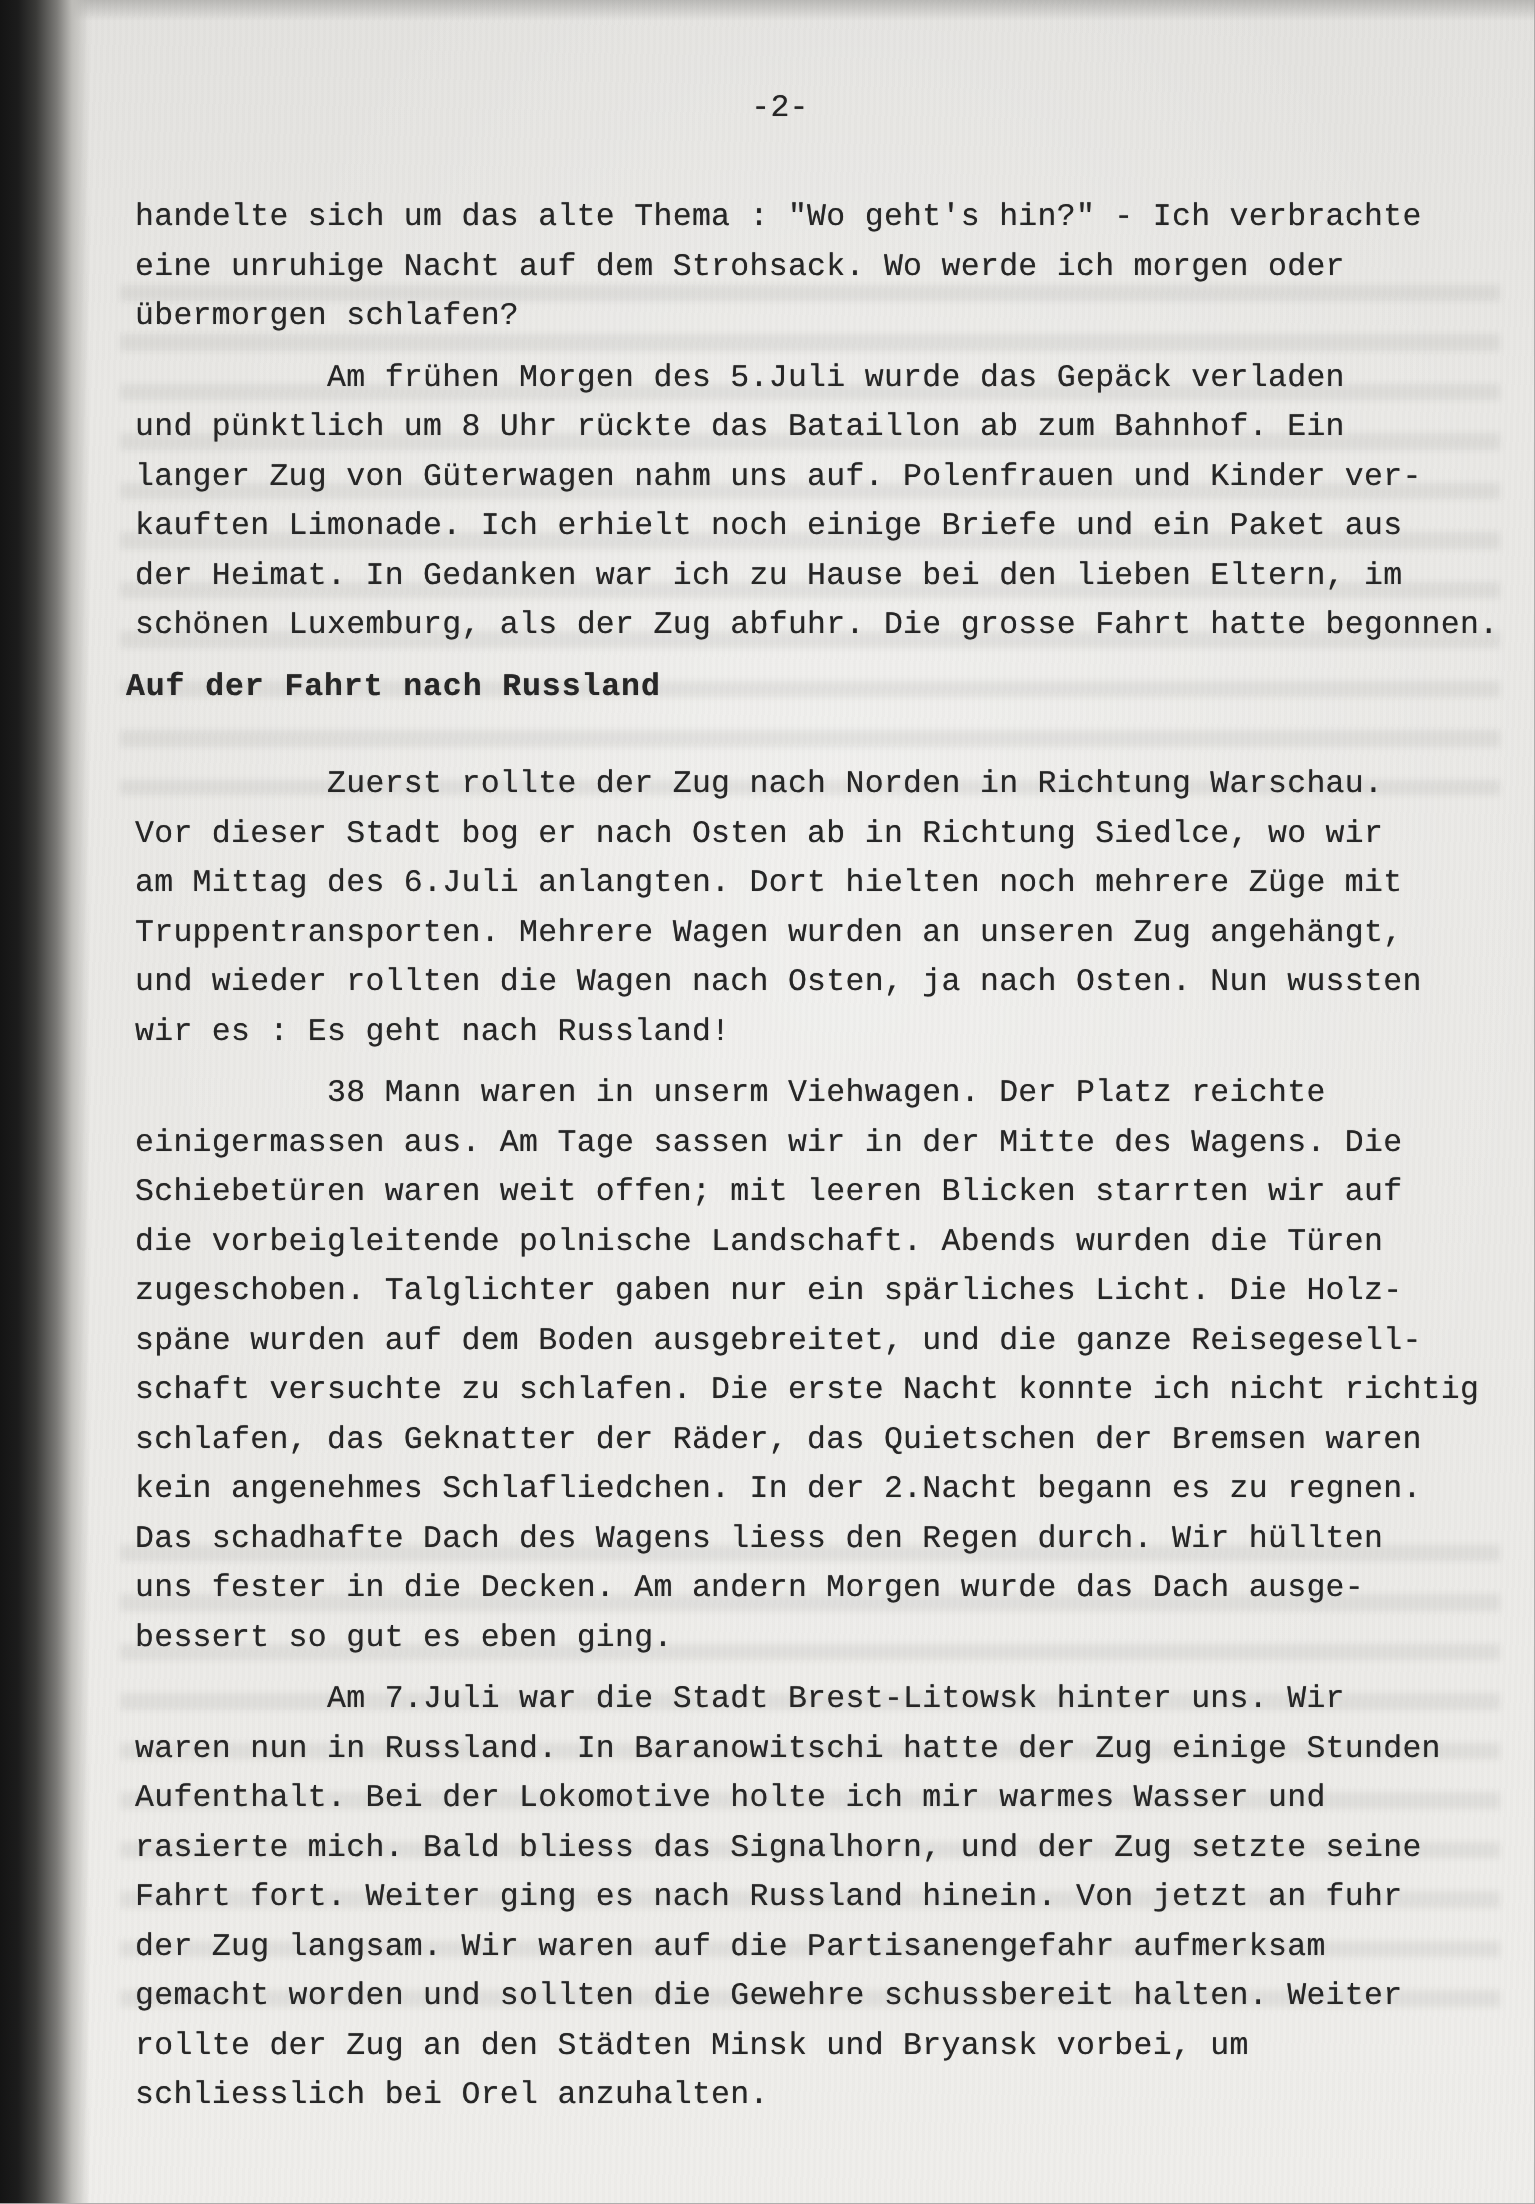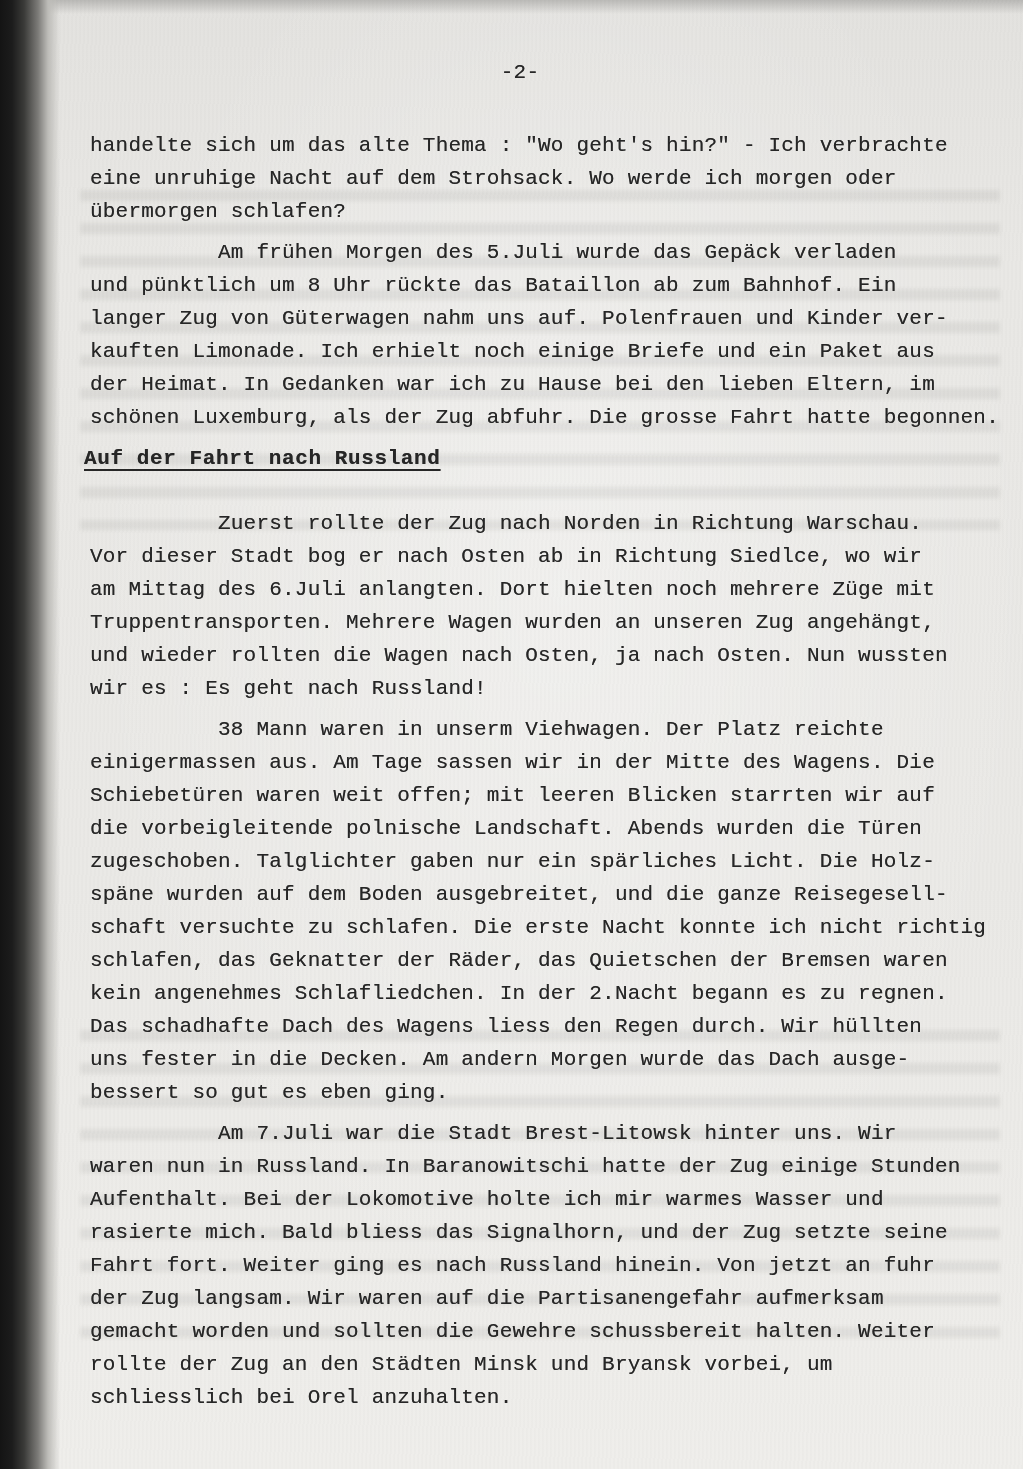--- a/index.html
+++ b/index.html
@@ -85,21 +85,20 @@
     width: 860px;
   }
   .para {
     margin: 0 0 8px 0;
     white-space: pre;
   }
   .section-heading {
     font-size: 21px;
     font-weight: bold;
     margin: 4px 0 32px -6px;
-    text-decoration: underline;
     text-decoration-thickness: 2px;
     text-underline-offset: 5px;
     white-space: pre;
     letter-spacing: 0.6px;
   }
 </style>
 </head>
 <body>
 
 <div class="scan-page">

